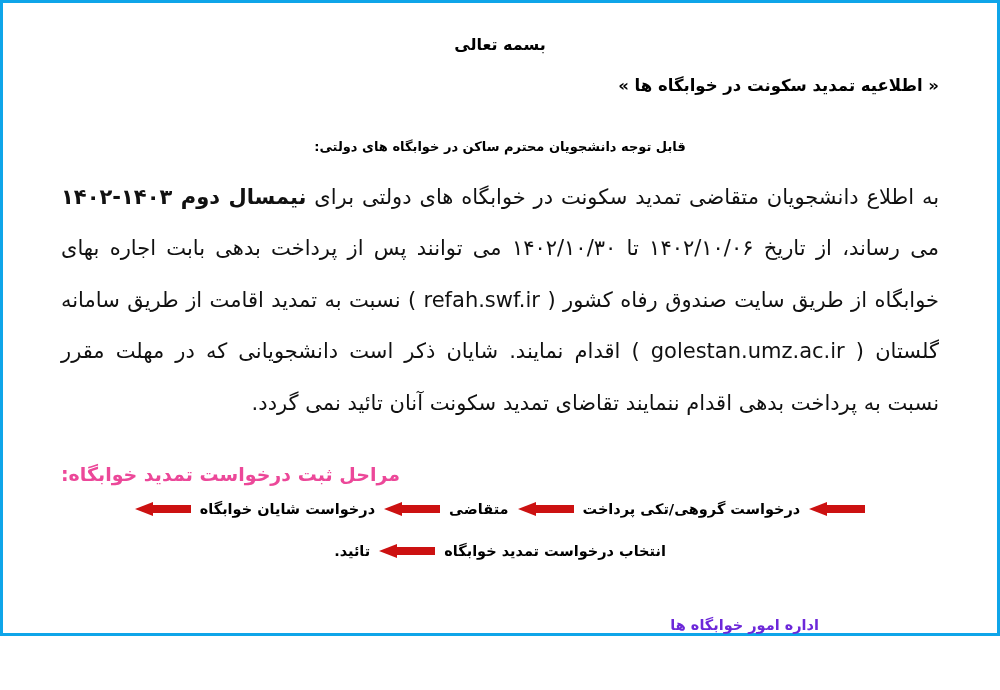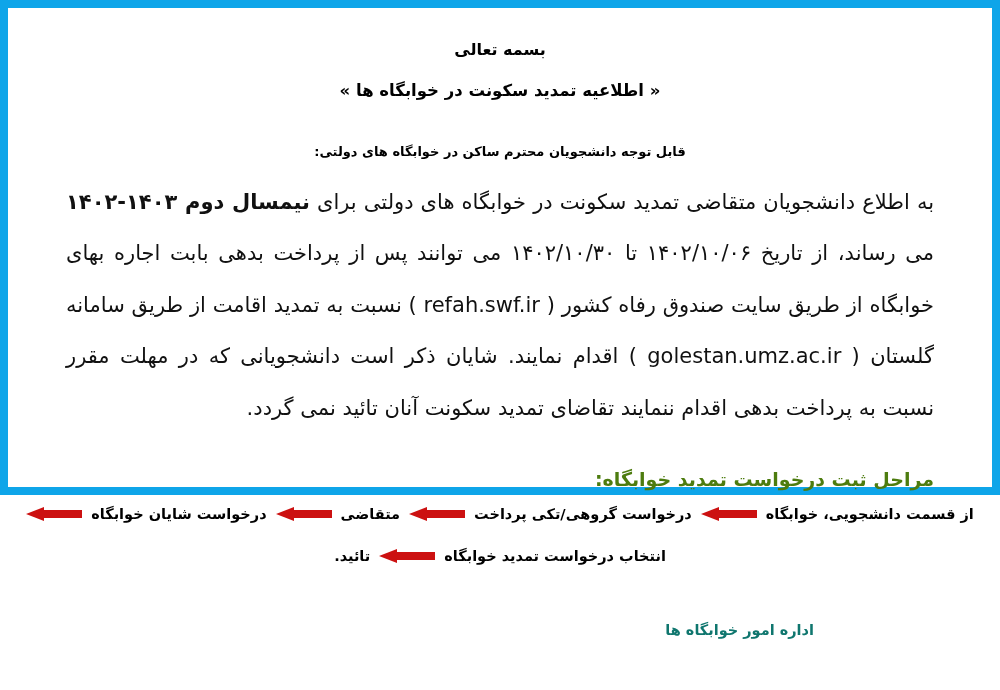--- a/index.html
+++ b/index.html
@@ -10,24 +10,24 @@
   body {
     width: 1000px;
     height: 690px;
     overflow: hidden;
     font-family: "DejaVu Sans", "Liberation Sans", sans-serif;
   }
 
   .page {
     position: relative;
     width: 1000px;
-    height: 495px;
+    height: 636px;
     box-sizing: border-box;
     background: #ffffff;
-    border: 8px solid #0ea5e9;
+    border: 3px solid #0ea5e9;
     padding-left: 41px;
   }
 
   .sheet {
     position: absolute;
     inset: 6px;
     background: #ffffff;
   }
 
   .doc-body {
@@ -39,21 +39,20 @@
   .basmala {
     text-align: center;
     font-size: 16px;
     font-weight: bold;
     color: #000000;
     letter-spacing: 0.2px;
     margin: 8px 0 0 0;
   }
 
   .announce-title {
-    text-align: center;
     font-size: 16.5px;
     font-weight: bold;
     color: #000000;
     margin: 22px 0 12px 0;
   }
 
   .attention {
     text-align: center;
     font-size: 13px;
     font-weight: bold;
@@ -71,24 +70,24 @@
     direction: rtl;
   }
   .para .ltr {
     direction: ltr;
     unicode-bidi: isolate;
     display: inline-block;
   }
   .para b { font-weight: bold; }
 
   .steps-title {
-    text-align: right;
+    text-align: left;
     font-size: 19px;
     font-weight: bold;
-    color: #4d7c0f;
+    color: #ec4899;
     margin: 34px 0 0 0;
   }
 
   .steps-block {
     margin: 16px 0 0 0;
   }
 
   .step-line {
     display: flex;
     flex-direction: row;
@@ -133,21 +132,21 @@
     border-top: 7px solid transparent;
     border-bottom: 7px solid transparent;
     border-right: 18px solid #cc1111;
   }
 
   .signature {
     margin: 58px 0 0 0;
     padding-right: 120px;
     font-size: 14.5px;
     font-weight: bold;
-    color: #0f766e;
+    color: #6d28d9;
     text-align: right;
   }
 </style>
 </head>
 <body>
 
 <div class="page">
   <div class="sheet">
     <div class="doc-body">
 
@@ -162,21 +161,20 @@
         <span>۱۴۰۲/۱۰/۰۶  تا  ۱۴۰۲/۱۰/۳۰ می توانند پس از پرداخت بدهی بابت اجاره بهای خوابگاه از طریق سایت صندوق رفاه کشور ( </span><span class="ltr">refah.swf.ir</span><span> )</span>
         <span>نسبت به تمدید اقامت از طریق سامانه گلستان ( </span><span class="ltr">golestan.umz.ac.ir</span><span> ) اقدام نمایند. شایان ذکر است دانشجویانی که در مهلت</span>
         <span>مقرر نسبت به پرداخت بدهی اقدام ننمایند تقاضای تمدید سکونت آنان تائید نمی گردد.</span>
       </div>
 
       <div class="steps-title">مراحل ثبت درخواست تمدید خوابگاه:</div>
 
       <div class="steps-block">
 
         <div class="step-line">
-          <span class="step-text">از قسمت دانشجویی،  خوابگاه</span>
           <span class="arrow">
               <span class="shaft"></span>
               <span class="head"></span>
             </span>
           <span class="step-text">درخواست گروهی/تکی پرداخت</span>
           <span class="arrow">
               <span class="shaft"></span>
               <span class="head"></span>
             </span>
           <span class="step-text">متقاضی</span>

